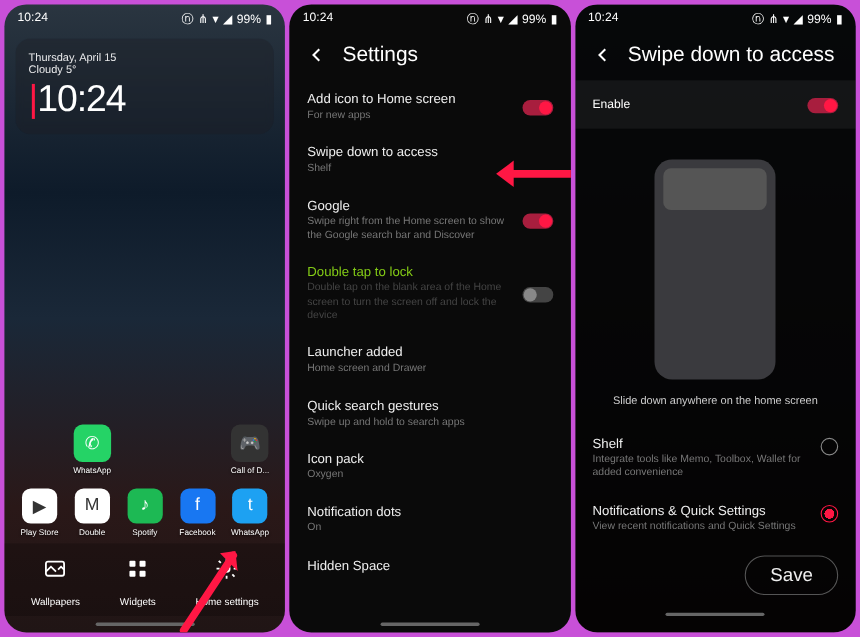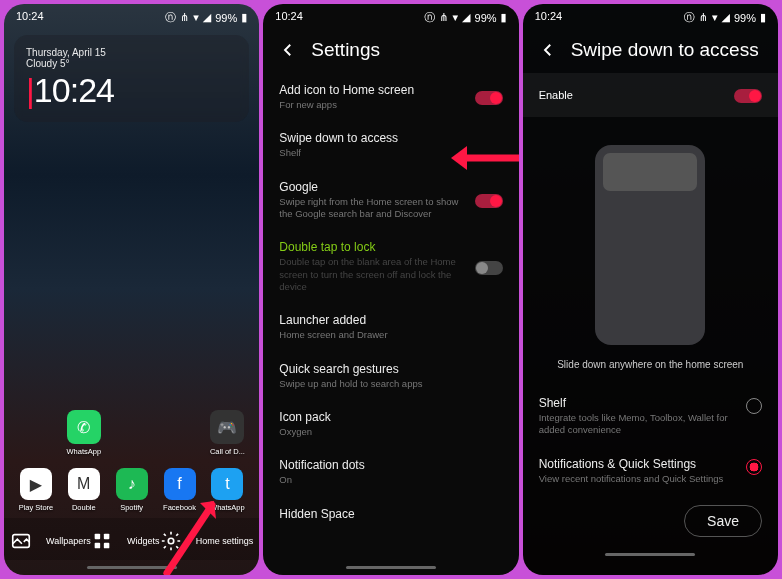--- a/index.html
+++ b/index.html
@@ -23,33 +23,33 @@
 .widget{background:rgba(30,30,35,0.35);backdrop-filter:blur(4px);border-radius:14px;padding:12px;margin:8px 10px;color:#fff}
 .widget-date{font-size:10px;opacity:0.9}
 .widget-weather{font-size:10px;opacity:0.9;margin-bottom:2px}
 .widget-time{font-size:34px;font-weight:300;letter-spacing:-1px}
 .widget-time .accent{color:#ff1744}
 .apps{display:grid;grid-template-columns:repeat(5,1fr);gap:4px;padding:6px 10px;margin-top:auto}
 .app{display:flex;flex-direction:column;align-items:center;gap:3px}
 .app-icon{width:32px;height:32px;border-radius:8px;display:flex;align-items:center;justify-content:center;font-size:16px}
 .app-label{font-size:7.5px;color:#fff;text-shadow:0 1px 2px rgba(0,0,0,0.8)}
 .launcher-opts{display:flex;justify-content:space-around;padding:12px 6px 8px;margin-top:auto;background:rgba(0,0,0,0.2)}
-.opt{display:flex;flex-direction:row;align-items:center;gap:14px;color:#fff}
+.opt{display:flex;flex-direction:column;align-items:center;gap:14px;color:#fff}
 .opt-icon{width:22px;height:22px}
 .opt-label{font-size:9px}
 .navbar{height:3px;width:90px;background:#666;border-radius:2px;margin:6px auto}
 .enable-row{display:flex;justify-content:space-between;align-items:center;padding:14px 16px;background:rgba(255,255,255,0.06);margin:0 0 12px}
 .preview{display:flex;flex-direction:column;align-items:center;padding:16px}
 .preview-phone{width:110px;height:200px;background:#3a3a3e;border-radius:16px;padding:8px;box-sizing:border-box}
 .preview-notch{background:#555;height:38px;border-radius:7px;margin-bottom:4px}
 .preview-caption{font-size:10px;color:#ccc;margin-top:14px}
 .radio-row{padding:10px 16px;display:flex;justify-content:space-between;align-items:flex-start;gap:10px}
 .radio{width:14px;height:14px;border:1.5px solid #888;border-radius:50%;flex-shrink:0;margin-top:2px}
 .radio.on{border-color:#ff1744;background:radial-gradient(circle,#ff1744 0 45%,transparent 46%)}
-.save-btn{align-self:flex-end;margin:10px 16px;padding:7px 22px;border:1px solid #555;border-radius:18px;font-size:14px;color:#eee;background:transparent}
+.save-btn{align-self:flex-end;margin:10px 16px;padding:7px 22px;border:1px solid #555;border-radius:18px;font-size:17px;color:#eee;background:transparent}
 .arrow-anno{position:absolute;pointer-events:none}
 .arrow1{left:158px;bottom:0px;width:65px;height:90px}
 .arrow2{right:-6px;top:137px;width:78px;height:34px}
 .row4 .app-icon{width:34px;height:34px}
 </style>
 </head>
 <body>
 
 <div class="phone bg">
   <div class="status">

